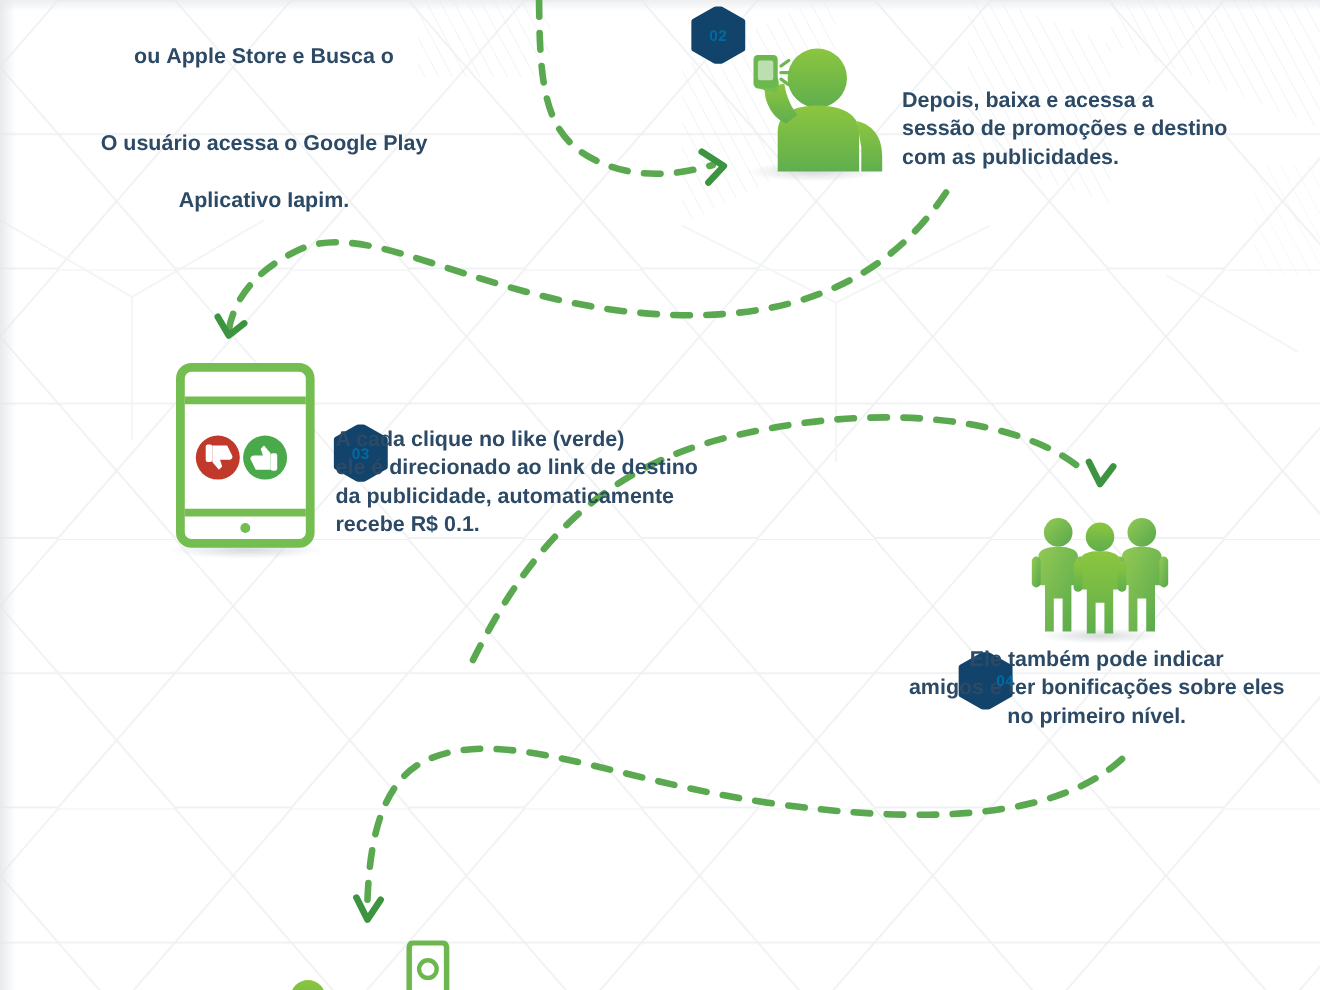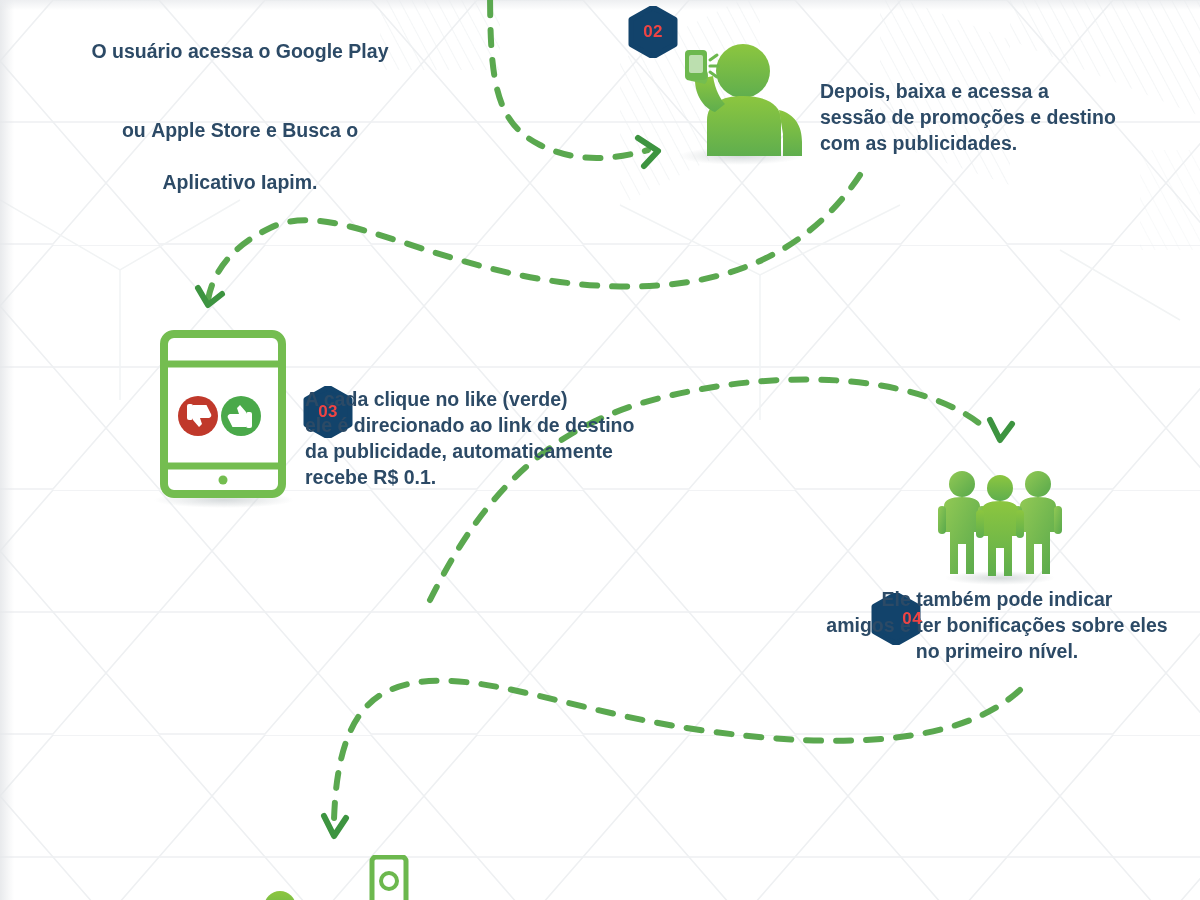--- a/index.html
+++ b/index.html
@@ -61,22 +61,22 @@
     position: relative;
   }
   .badge .hexshape {
     position: absolute;
     left: 0; top: 0;
     width: 52px; height: 52px;
   }
   .badge .num {
     position: relative;
     z-index: 2;
-    color: #ef4444;
-    font-size: 17px;
+    color: #0369a1;
+    font-size: 14px;
     font-weight: bold;
     letter-spacing: 0.4px;
     font-family: "Liberation Sans", sans-serif;
   }
 
   
   .copy {
     color: #2c4a66;
     font-size: 19.5px;
     line-height: 1.34;
@@ -179,24 +179,24 @@
     <g fill="none" stroke="#3d9440" stroke-width="6" stroke-linecap="round" stroke-linejoin="round">
       <polyline points="638,138 658,151 644,166"></polyline>
       <polyline points="198,288 208,305 222,294"></polyline>
       <polyline points="990,420 1000,440 1012,424"></polyline>
       <polyline points="324,816 334,836 346,818"></polyline>
     </g>
   </svg>
 
   <div class="abs copy center" id="step01-copy">
     <span class="ln">
-      <span>O usuário acessa o </span><b>Google Play</b>
+      <span>ou </span><b>Apple Store</b><span> e Busca o</span>
     </span>
     <span class="ln">
-      <span>ou </span><b>Apple Store</b><span> e Busca o</span>
+      <span>O usuário acessa o </span><b>Google Play</b>
     </span>
     <span class="ln">Aplicativo Iapim.</span>
   </div>
 
   <div class="abs badge" id="badge-02">
     <svg class="hexshape" viewBox="0 0 52 52">
       <polygon points="26,1 48,13.5 48,38.5 26,51 4,38.5 4,13.5" fill="#12436b" stroke="#12436b" stroke-width="5" stroke-linejoin="round"></polygon>
     </svg>
     <span class="num">02</span>
   </div>

